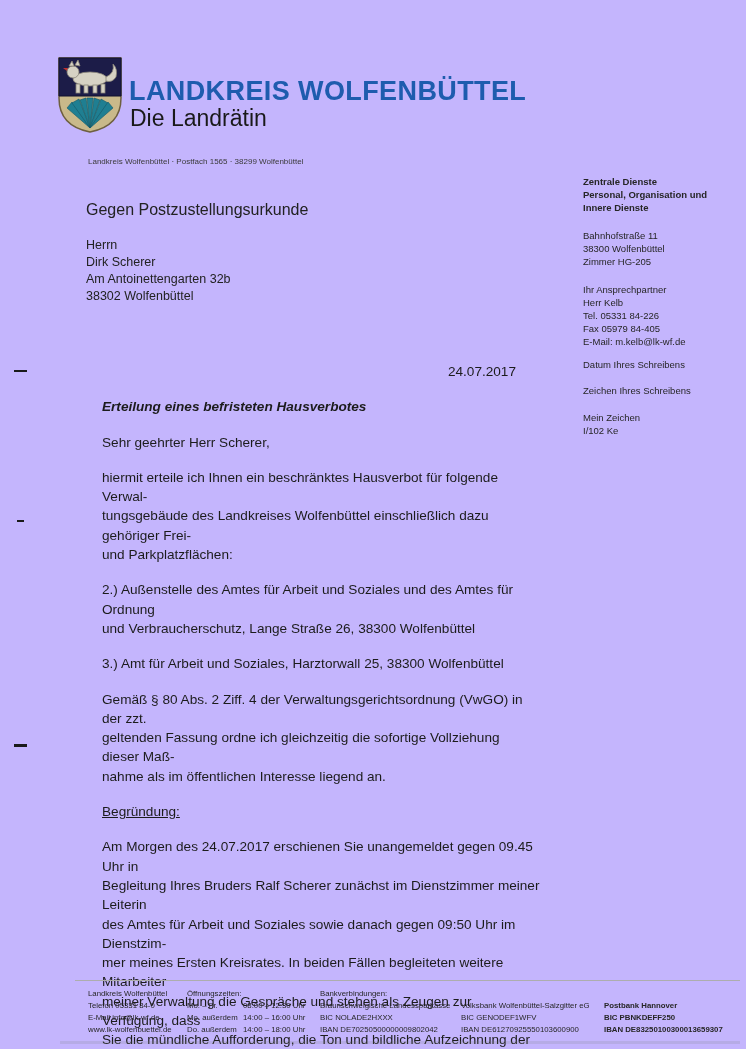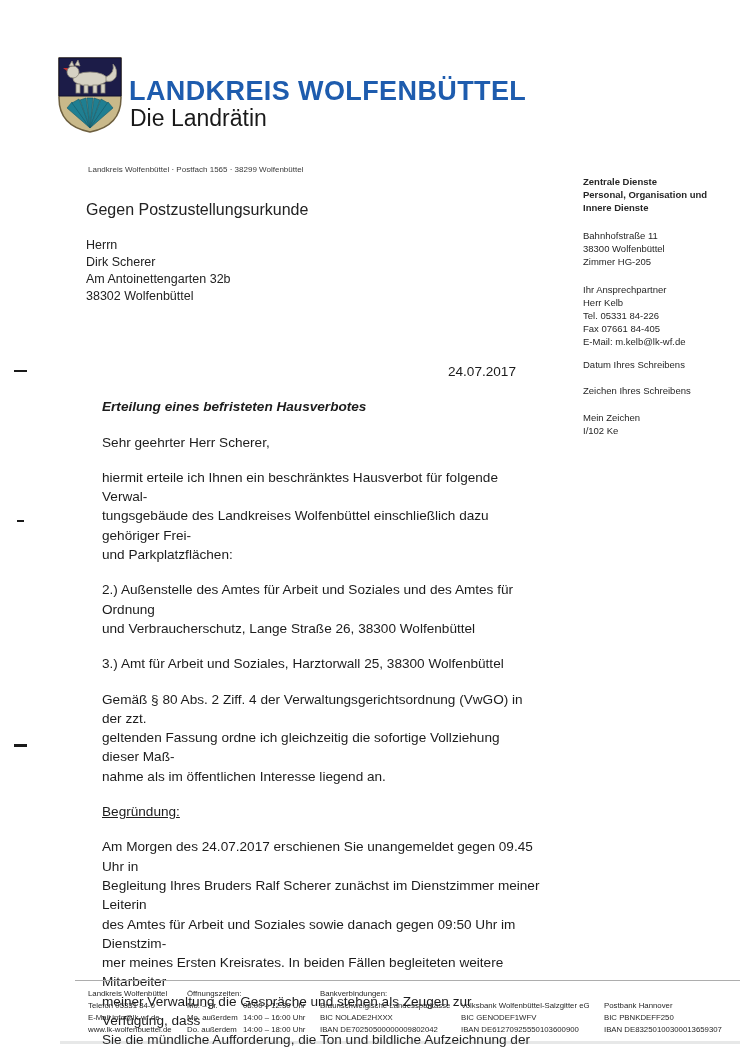--- a/index.html
+++ b/index.html
@@ -1,38 +1,38 @@
 <!DOCTYPE html>
 <html><head>
 <meta charset="utf-8">
 <style>
   html,body{margin:0;padding:0;background:#e8e8e8;}
   .page{
     position:relative;
     width:746px;height:1049px;
-    background:#ffffff;
+    background:#c4b5fd;
     font-family:"Liberation Sans", sans-serif;
     color:#1f1f1f;
     overflow:hidden;
     margin:0 auto;
   }
   .abs{position:absolute;}
   .ml{white-space:pre-line;}
   
   .org-name{
     left:129px;top:76px;
     font-size:27px;font-weight:bold;letter-spacing:.4px;
     color:#1e5cae;
   }
   .org-role{
     left:130px;top:105px;
     font-size:23px;color:#191919;
   }
   
-  .sender-line{left:88px;top:165px;font-size:8px;color:#3a3a3a;}
+  .sender-line{left:88px;top:157px;font-size:8px;color:#3a3a3a;}
   .delivery-note{left:86px;top:201px;font-size:16px;color:#222;}
   .recipient{left:86px;top:237px;font-size:12.5px;line-height:17px;color:#222;}
   
   .sb{left:583px;width:155px;font-size:9.5px;line-height:13px;color:#262626;}
   .sb-dept{top:175px;font-weight:bold;}
   .sb-addr{top:229px;}
   .sb-contact{top:283px;}
   .sb-date{top:358px;}
   .sb-ref{top:384px;}
   .sb-myref{top:411px;}
@@ -57,21 +57,21 @@
   .fold2{left:17px;top:520px;width:7px;}
   .fold3{left:14px;top:744px;width:13px;height:2.5px;}
   
   .footer-rule{left:75px;top:980px;width:665px;height:1px;background:#adadad;}
   .ft{font-size:7.8px;line-height:12px;color:#262626;}
   .ft-c1{left:88px;top:988px;}
   .ft-c2{left:187px;top:988px;}
   .ft-c2t{left:243px;top:1000px;}
   .ft-c3{left:320px;top:988px;}
   .ft-c4{left:461px;top:1000px;}
-  .ft-c5{left:604px;top:1000px;}
+  .ft-c5{left:604px;top:1000px;font-weight:bold;}
   .smudge{left:60px;top:1041px;width:680px;height:3px;background:rgba(120,125,130,.18);}
 </style>
 </head>
 <body>
 
 <div class="page">
 
   <div class="abs" style="left:57px;top:56px;width:66px;height:78px;">
     <svg width="66" height="78" viewBox="0 0 66 78" xmlns="http://www.w3.org/2000/svg">
       <path d="M2 2 H64 V42 Q64 70 33 76 Q2 70 2 42 Z" fill="#c9b98a" stroke="#6e6040" stroke-width="1.5"></path>
@@ -113,21 +113,21 @@
 
   <div class="abs sb sb-dept ml">Zentrale Dienste
 Personal, Organisation und
 Innere Dienste</div>
   <div class="abs sb sb-addr ml">Bahnhofstraße 11
 38300 Wolfenbüttel
 Zimmer HG-205</div>
   <div class="abs sb sb-contact ml">Ihr Ansprechpartner
 Herr Kelb
 Tel.  05331 84-226
-Fax  07661 84-405
+Fax  05979 84-405
 E-Mail: m.kelb@lk-wf.de</div>
   <div class="abs sb sb-date">Datum Ihres Schreibens</div>
   <div class="abs sb sb-ref">Zeichen Ihres Schreibens</div>
   <div class="abs sb sb-myref ml">Mein Zeichen
 I/102 Ke</div>
 
   <div class="abs fold fold1"></div>
   <div class="abs fold fold2"></div>
   <div class="abs fold fold3"></div>
 

